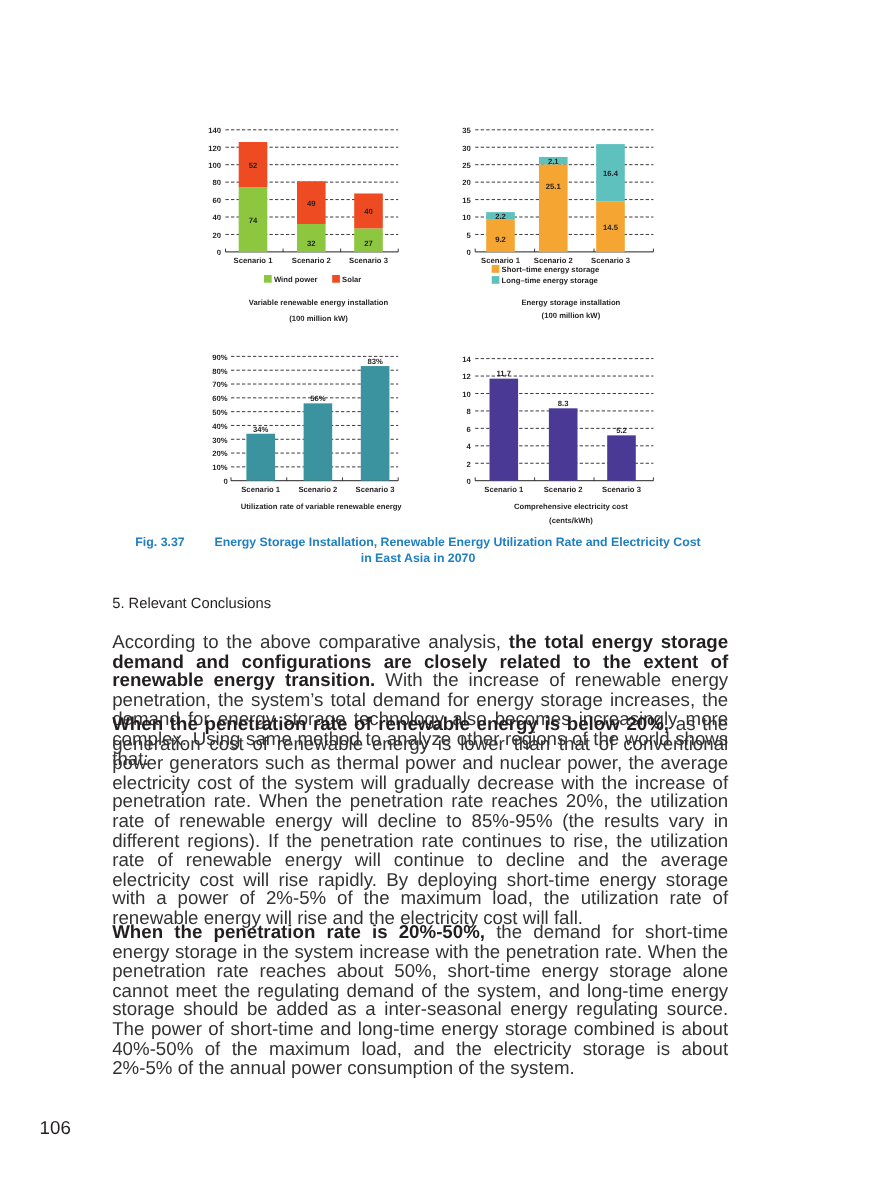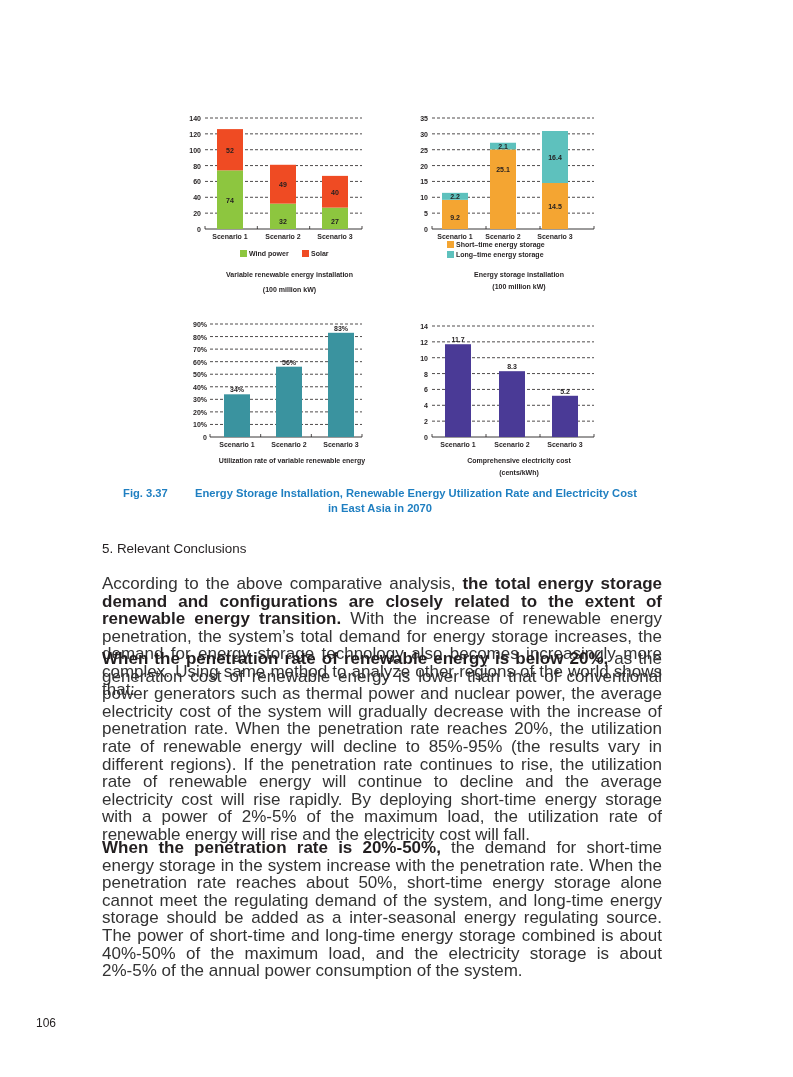--- a/index.html
+++ b/index.html
@@ -7,21 +7,21 @@
   svg.charts{position:absolute;left:0;top:0;}
   svg text{font-family:"Liberation Sans",sans-serif;font-weight:bold;fill:#231f20;}
   .caption{position:absolute;left:120px;top:486px;width:520px;text-align:center;color:#1f7fc1;font-weight:bold;font-size:11.2px;line-height:15px;}
   .caption .num{margin-right:24px;}
   .section-title{position:absolute;left:102px;top:541px;font-size:13.4px;color:#231f20;}
   .para{position:absolute;left:102px;width:560px;font-size:17px;line-height:17.6px;text-align:justify;color:#333;}
   .para b{color:#231f20;font-weight:bold;}
   #p1{top:575px;}
   #p2{top:650px;}
   #p3{top:839px;}
-  .page-number{position:absolute;left:36px;top:1016px;font-size:12px;color:#231f20;}
+  .page-number{position:absolute;left:36px;top:1016px;font-size:17px;color:#231f20;}
 </style>
 </head>
 <body>
 
 <svg class="charts" width="793" height="480" viewBox="0 0 793 480" xmlns="http://www.w3.org/2000/svg">
   <g id="chart-0">
       <text x="201" y="232" font-size="7" text-anchor="end">0</text>
       <line x1="205" x2="362" y1="213.14285714285714" y2="213.14285714285714" stroke="#231f20" stroke-width="0.8" stroke-dasharray="3,2"></line>
       <text x="201" y="216.14285714285714" font-size="7" text-anchor="end">20</text>
       <line x1="205" x2="362" y1="197.28571428571428" y2="197.28571428571428" stroke="#231f20" stroke-width="0.8" stroke-dasharray="3,2"></line>

